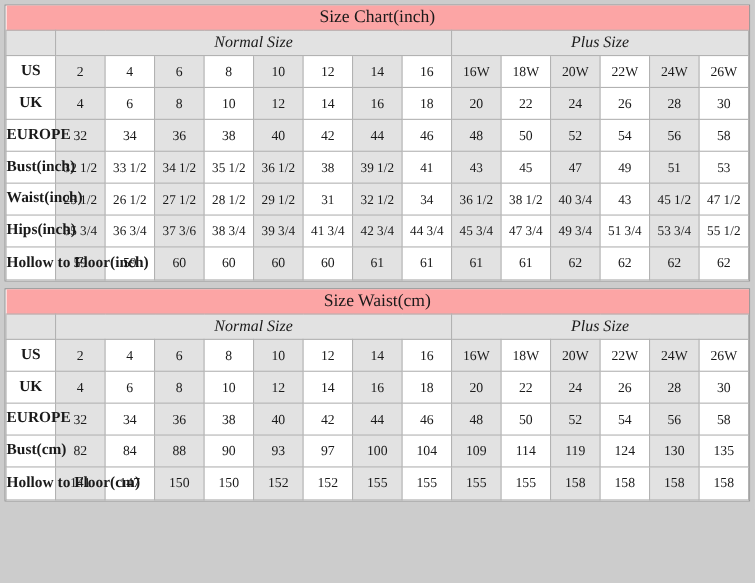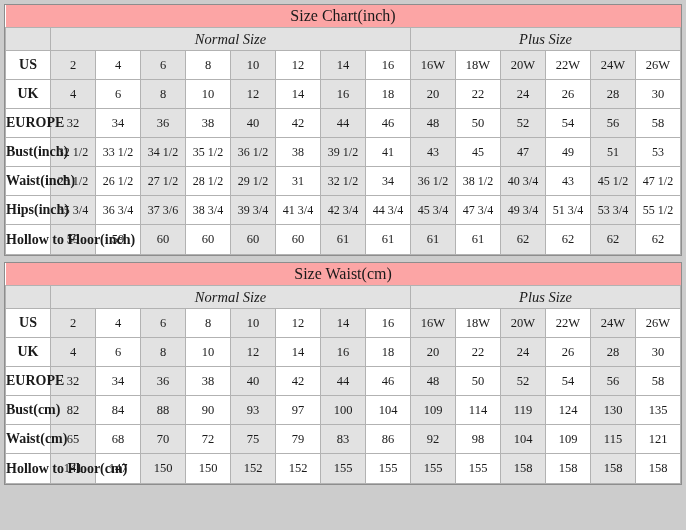--- a/index.html
+++ b/index.html
@@ -278,37 +278,20 @@
         <td class="cell-odd">97</td>
         <td class="cell-even">100</td>
         <td class="cell-odd">104</td>
         <td class="cell-even">109</td>
         <td class="cell-odd">114</td>
         <td class="cell-even">119</td>
         <td class="cell-odd">124</td>
         <td class="cell-even">130</td>
         <td class="cell-odd">135</td>
       </tr>
-      <tr class="data-row">
-        <td class="row-head rowlabel-wide">Waist(cm)</td>
-        <td class="cell-even">65</td>
-        <td class="cell-odd">68</td>
-        <td class="cell-even">70</td>
-        <td class="cell-odd">72</td>
-        <td class="cell-even">75</td>
-        <td class="cell-odd">79</td>
-        <td class="cell-even">83</td>
-        <td class="cell-odd">86</td>
-        <td class="cell-even">92</td>
-        <td class="cell-odd">98</td>
-        <td class="cell-even">104</td>
-        <td class="cell-odd">109</td>
-        <td class="cell-even">115</td>
-        <td class="cell-odd">121</td>
-      </tr>
       <tr class="data-row tall">
         <td class="row-head rowlabel-wide">Hollow to Floor(cm)</td>
         <td class="cell-even">141</td>
         <td class="cell-odd">147</td>
         <td class="cell-even">150</td>
         <td class="cell-odd">150</td>
         <td class="cell-even">152</td>
         <td class="cell-odd">152</td>
         <td class="cell-even">155</td>
         <td class="cell-odd">155</td>

